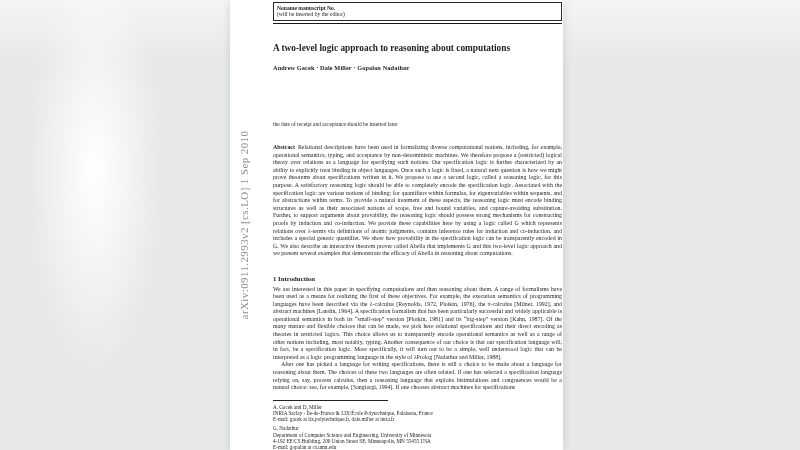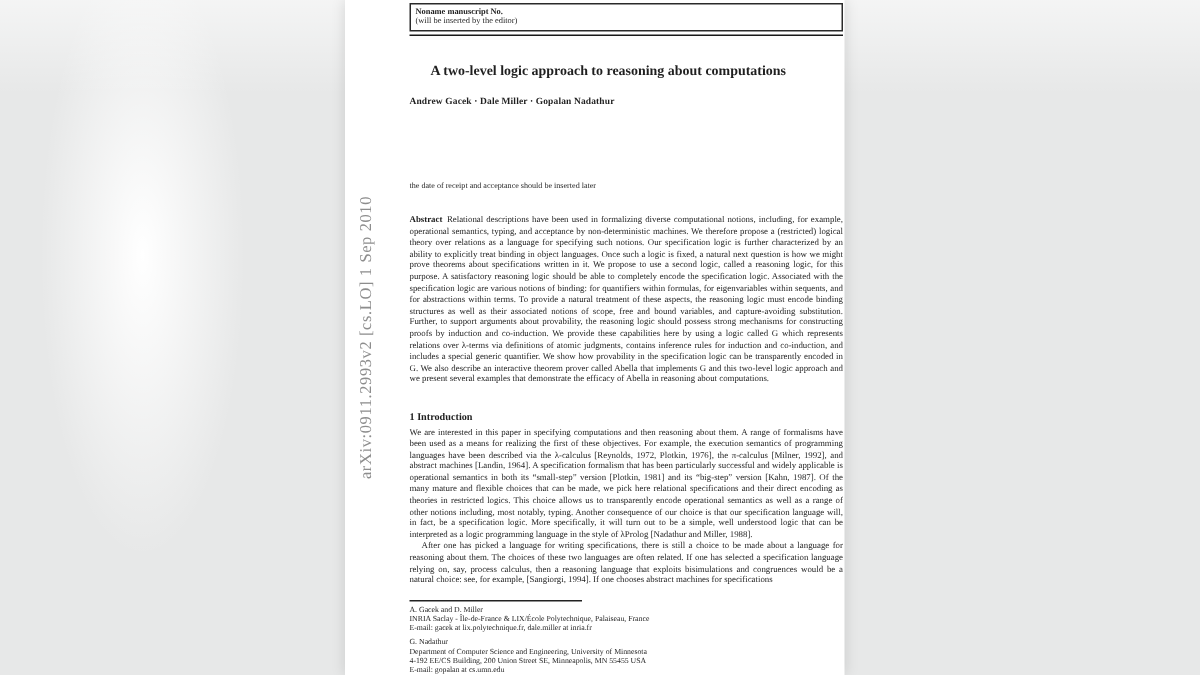--- a/index.html
+++ b/index.html
@@ -42,21 +42,21 @@
     font-size:5.6px;line-height:6.8px;
   }
   .mbox .l1{font-weight:bold;display:block;}
   .mbox .l2{display:block;}
   .thick-rule{
     position:absolute;left:43px;top:22.5px;width:289px;height:1.6px;
     background:#191919;
   }
   .title{
     position:absolute;left:43px;top:43px;width:289px;
-    font-size:9.3px;line-height:10.5px;font-weight:bold;margin-left:14px;
+    font-size:9.3px;line-height:10.5px;font-weight:bold;
   }
   .authors{
     position:absolute;left:43px;top:63.5px;width:289px;
     font-size:6.3px;font-weight:bold;letter-spacing:.1px;
   }
   .dateline{
     position:absolute;left:43px;top:120.5px;width:289px;
     font-size:5.4px;
   }
   .abstract{

